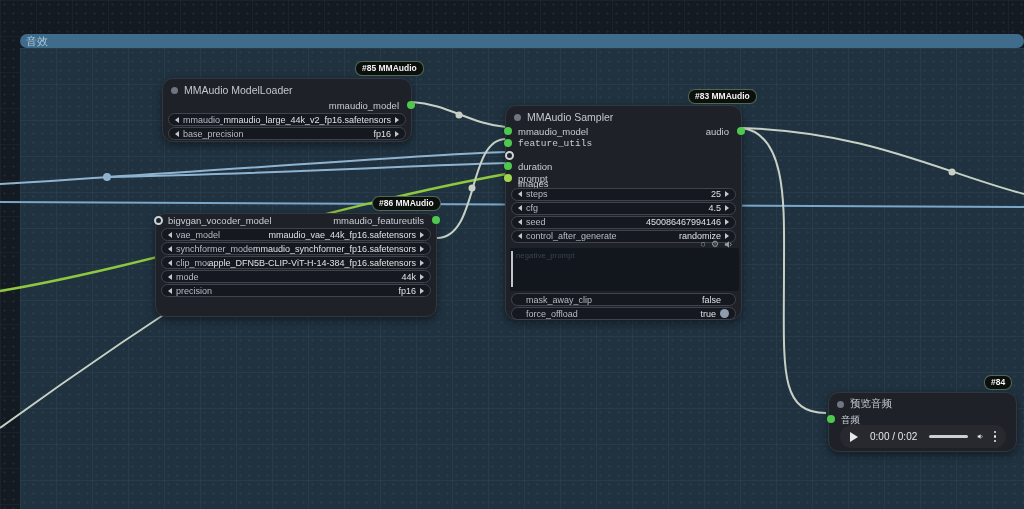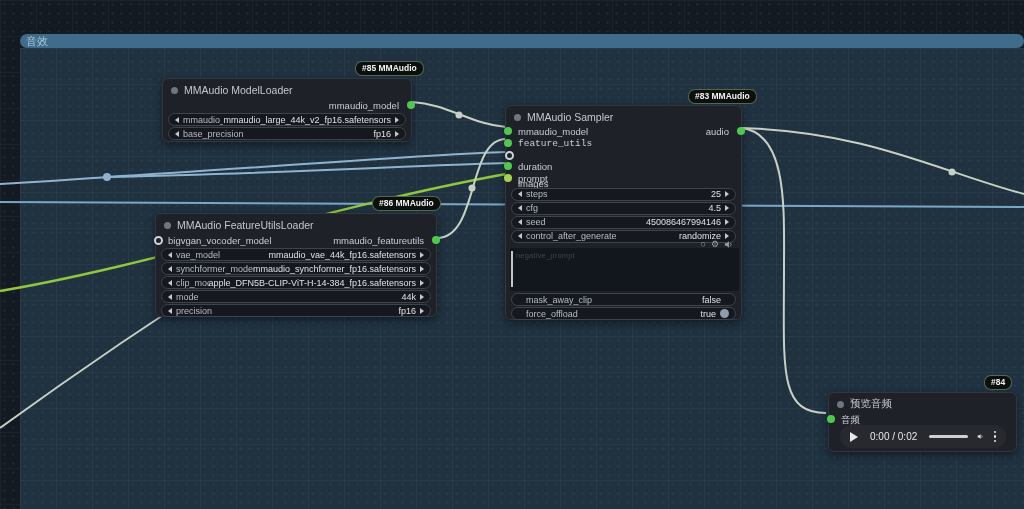--- a/index.html
+++ b/index.html
@@ -14,21 +14,21 @@
   .group-body{position:absolute;left:20px;top:48px;width:1004px;height:461px;
     background-color:#203240;
     background-image:
       linear-gradient(to right, rgba(150,200,235,0.06) 1px, transparent 1px),
       linear-gradient(to bottom, rgba(150,200,235,0.06) 1px, transparent 1px),
       radial-gradient(circle, rgba(160,205,235,0.055) 1px, transparent 1.3px);
     background-size:36px 36px,36px 36px,9px 9px;}
   .group-header{position:absolute;left:20px;top:34px;width:1004px;height:14px;
     background:#3f6c8b;color:#a9c6d9;font-size:11px;line-height:14px;padding-left:6px;box-sizing:border-box;border-radius:7px;}
   #wires{position:absolute;left:0;top:0;width:1024px;height:509px;pointer-events:none;}
-  .node{position:absolute;background:#1e2228;border:1px solid #32363e;border-radius:6px;
+  .node{position:absolute;background:#1e2228;border:1px solid #32363e;border-radius:11px;
     box-shadow:0 3px 8px rgba(0,0,0,0.45);box-sizing:border-box;color:#c6cbd2;}
   .node-title{display:flex;align-items:center;gap:6px;height:18px;padding:2px 8px 0 8px;
     font-size:10.5px;color:#c2c7ce;white-space:nowrap;}
   .tdot{width:7px;height:7px;border-radius:50%;background:#6f7680;flex:0 0 auto;}
   .iorow{position:relative;height:13px;font-size:9.5px;color:#c8cdd3;}
   .iolabel-l{position:absolute;left:12px;top:1px;white-space:nowrap;}
   .iolabel-r{position:absolute;right:12px;top:1px;white-space:nowrap;}
   .sock{position:absolute;width:8px;height:8px;border-radius:50%;}
   .sock.green{background:#4ec94e;}
   .sock.lime{background:#a3d44e;}
@@ -100,24 +100,20 @@
     <div class="widget">
       <span class="arr-l"></span>
       <span class="wlabel">base_precision</span>
       <span class="wval">fp16</span>
       <span class="arr-r"></span>
     </div>
   </div>
   <div class="badge" style="left:355px;top:61px;">#85 MMAudio</div>
 
   <div class="node" style="left:155px;top:213px;width:282px;height:104px;">
-    <div class="node-title">
-      <span class="tdot"></span>
-      <span>MMAudio FeatureUtilsLoader</span>
-    </div>
     <div class="iorow">
       <span class="sock ring" style="left:-2px;top:2px;"></span>
       <span class="iolabel-l">bigvgan_vocoder_model</span>
       <span class="iolabel-r">mmaudio_featureutils</span>
       <span class="sock green" style="right:-4px;top:2px;"></span>
     </div>
     <div class="widget">
       <span class="arr-l"></span>
       <span class="wlabel">vae_model</span>
       <span class="wval">mmaudio_vae_44k_fp16.safetensors</span>

